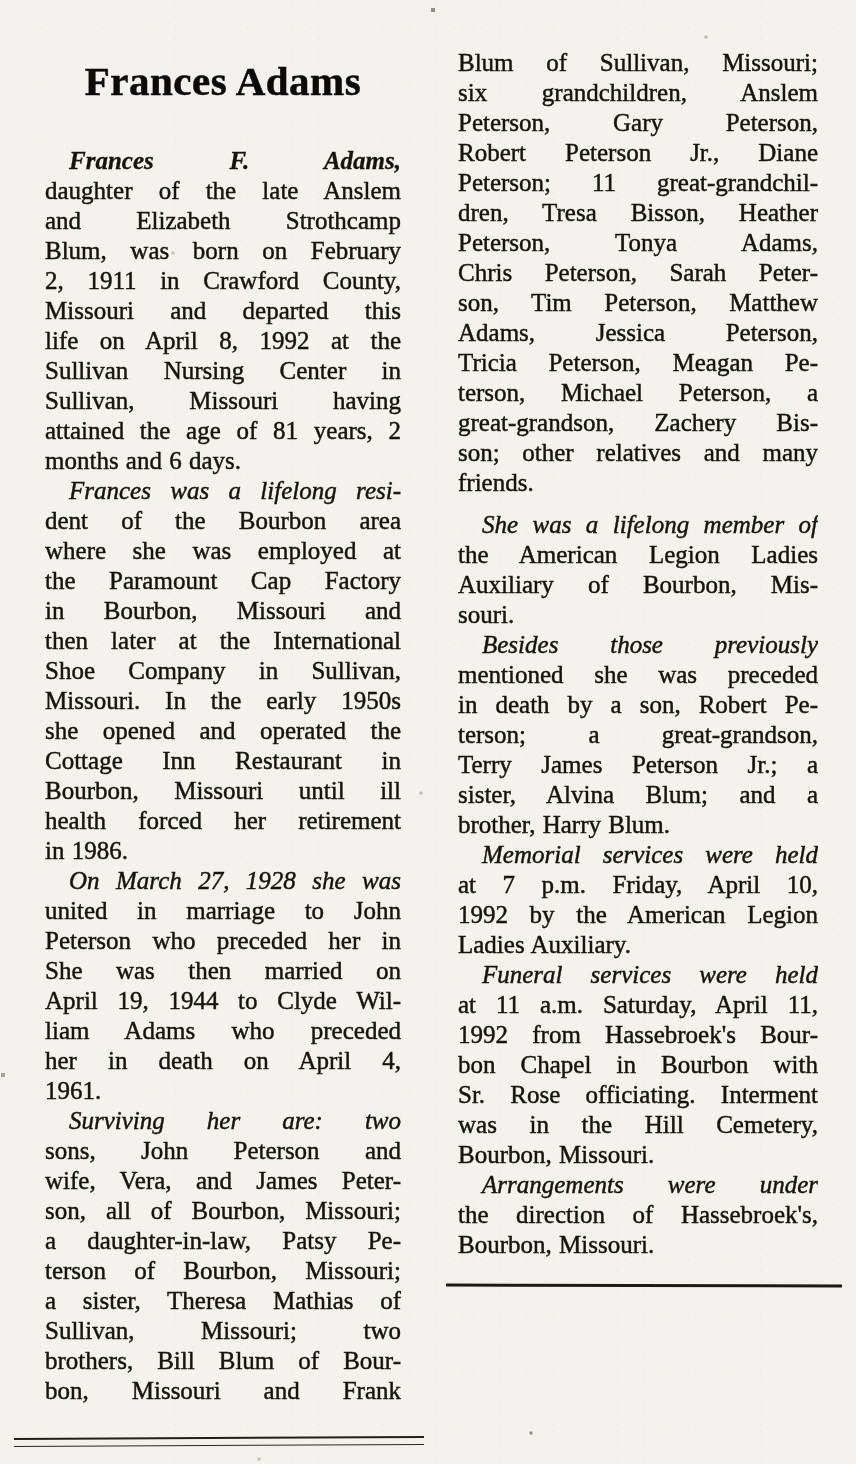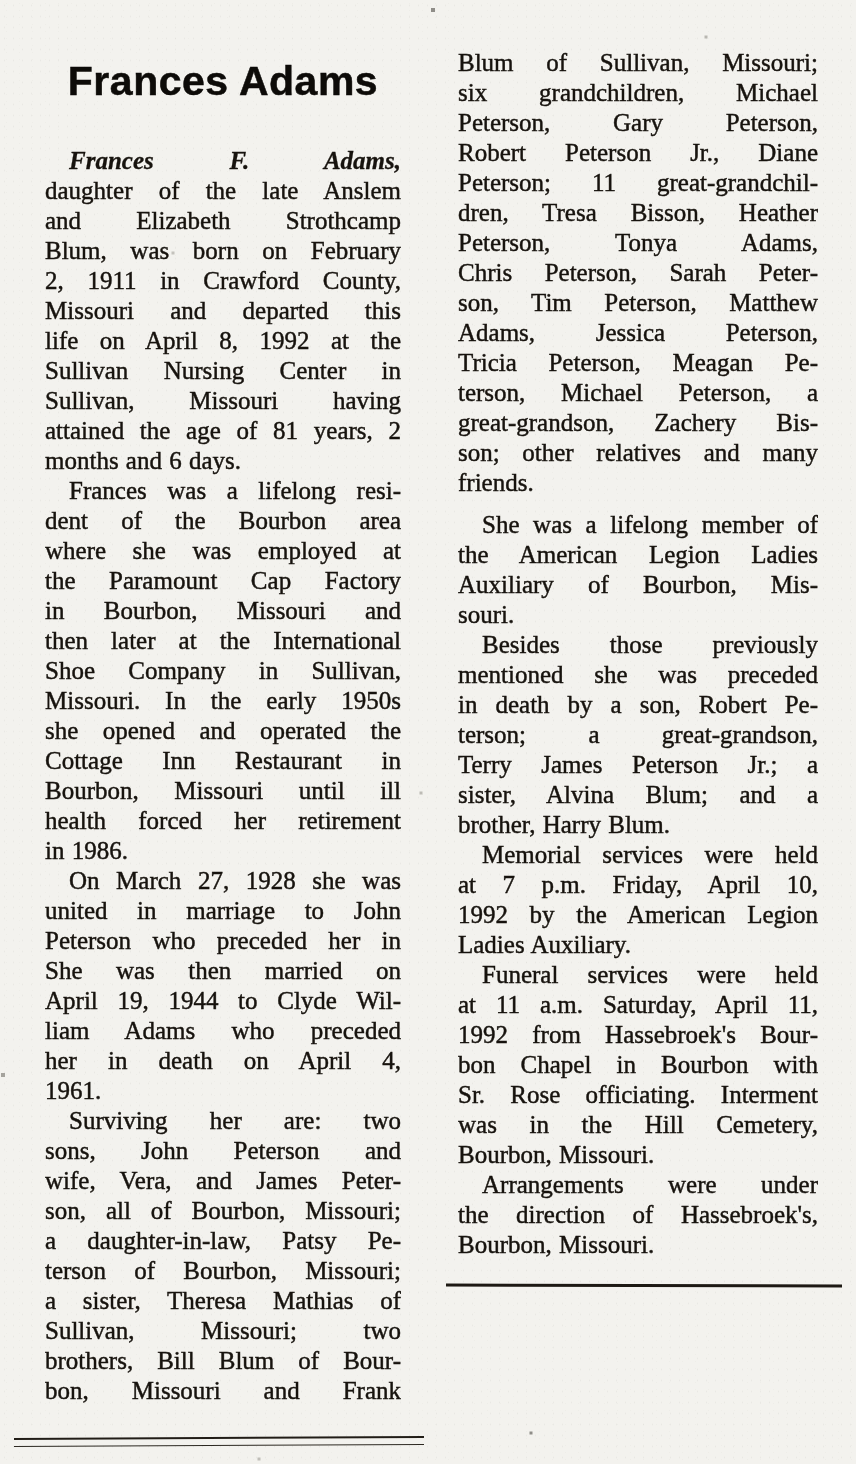--- a/index.html
+++ b/index.html
@@ -10,21 +10,21 @@
     background-image:
       radial-gradient(rgba(190,188,182,.18) .6px, transparent .9px),
       radial-gradient(rgba(205,203,197,.14) .5px, transparent .8px);
     background-size:9px 11px,13px 7px;
     overflow:hidden;
     font-family:"Liberation Serif","DejaVu Serif",serif;
     color:#17130e;
   }
   .headline{
     position:absolute;left:45px;top:58px;width:356px;
-    font-family:Liberation Sans, sans-serif;
+    font-family:Liberation Serif, serif;
     font-weight:700;font-size:41px;line-height:46px;
     text-align:center;letter-spacing:.5px;color:#0d0b08;
     -webkit-text-stroke:.5px #0d0b08;
   }
   .col{
     position:absolute;
     font-size:25px;line-height:30px;
     -webkit-text-stroke:.45px #17130e;
     word-spacing:1px;
   }
@@ -32,21 +32,21 @@
   .col-right{left:458px;top:48px;width:360px;}
   .para{margin:0;padding:0;}
   .para.gap{margin-top:12px;}
   .line{
     height:30px;overflow:hidden;
     text-align:justify;text-align-last:justify;
     text-justify:inter-word;
     white-space:nowrap0; 
   }
   .line.end{text-align-last:left;}
-  .line.in{padding-left:24px;}
+  .line.in{padding-left:24px;font-style:italic;}
   .line.bi{font-weight:700;font-style:italic;-webkit-text-stroke:.3px #17130e;}
   .rule-left{
     position:absolute;left:14px;top:1437px;width:410px;height:6px;
     border-top:2.5px solid #211d17;border-bottom:1.5px solid #2c2821;
     transform:rotate(-.25deg);
   }
   .rule-right{
     position:absolute;left:446px;top:1284px;width:396px;height:2.5px;
     background:#1d1913;transform:rotate(.15deg);
   }
@@ -119,21 +119,21 @@
         <div class="line">a sister, Theresa Mathias of</div>
         <div class="line">Sullivan, Missouri; two</div>
         <div class="line">brothers, Bill Blum of Bour-</div>
         <div class="line">bon, Missouri and Frank</div>
       </div>
     </div>
 
   <div class="col col-right">
       <div class="para">
         <div class="line">Blum of Sullivan, Missouri;</div>
-        <div class="line">six grandchildren, Michael</div>
+        <div class="line">six grandchildren, Anslem</div>
         <div class="line">Peterson, Gary Peterson,</div>
         <div class="line">Robert Peterson Jr., Diane</div>
         <div class="line">Peterson; 11 great-grandchil-</div>
         <div class="line">dren, Tresa Bisson, Heather</div>
         <div class="line">Peterson, Tonya Adams,</div>
         <div class="line">Chris Peterson, Sarah Peter-</div>
         <div class="line">son, Tim Peterson, Matthew</div>
         <div class="line">Adams, Jessica Peterson,</div>
         <div class="line">Tricia Peterson, Meagan Pe-</div>
         <div class="line">terson, Michael Peterson, a</div>

